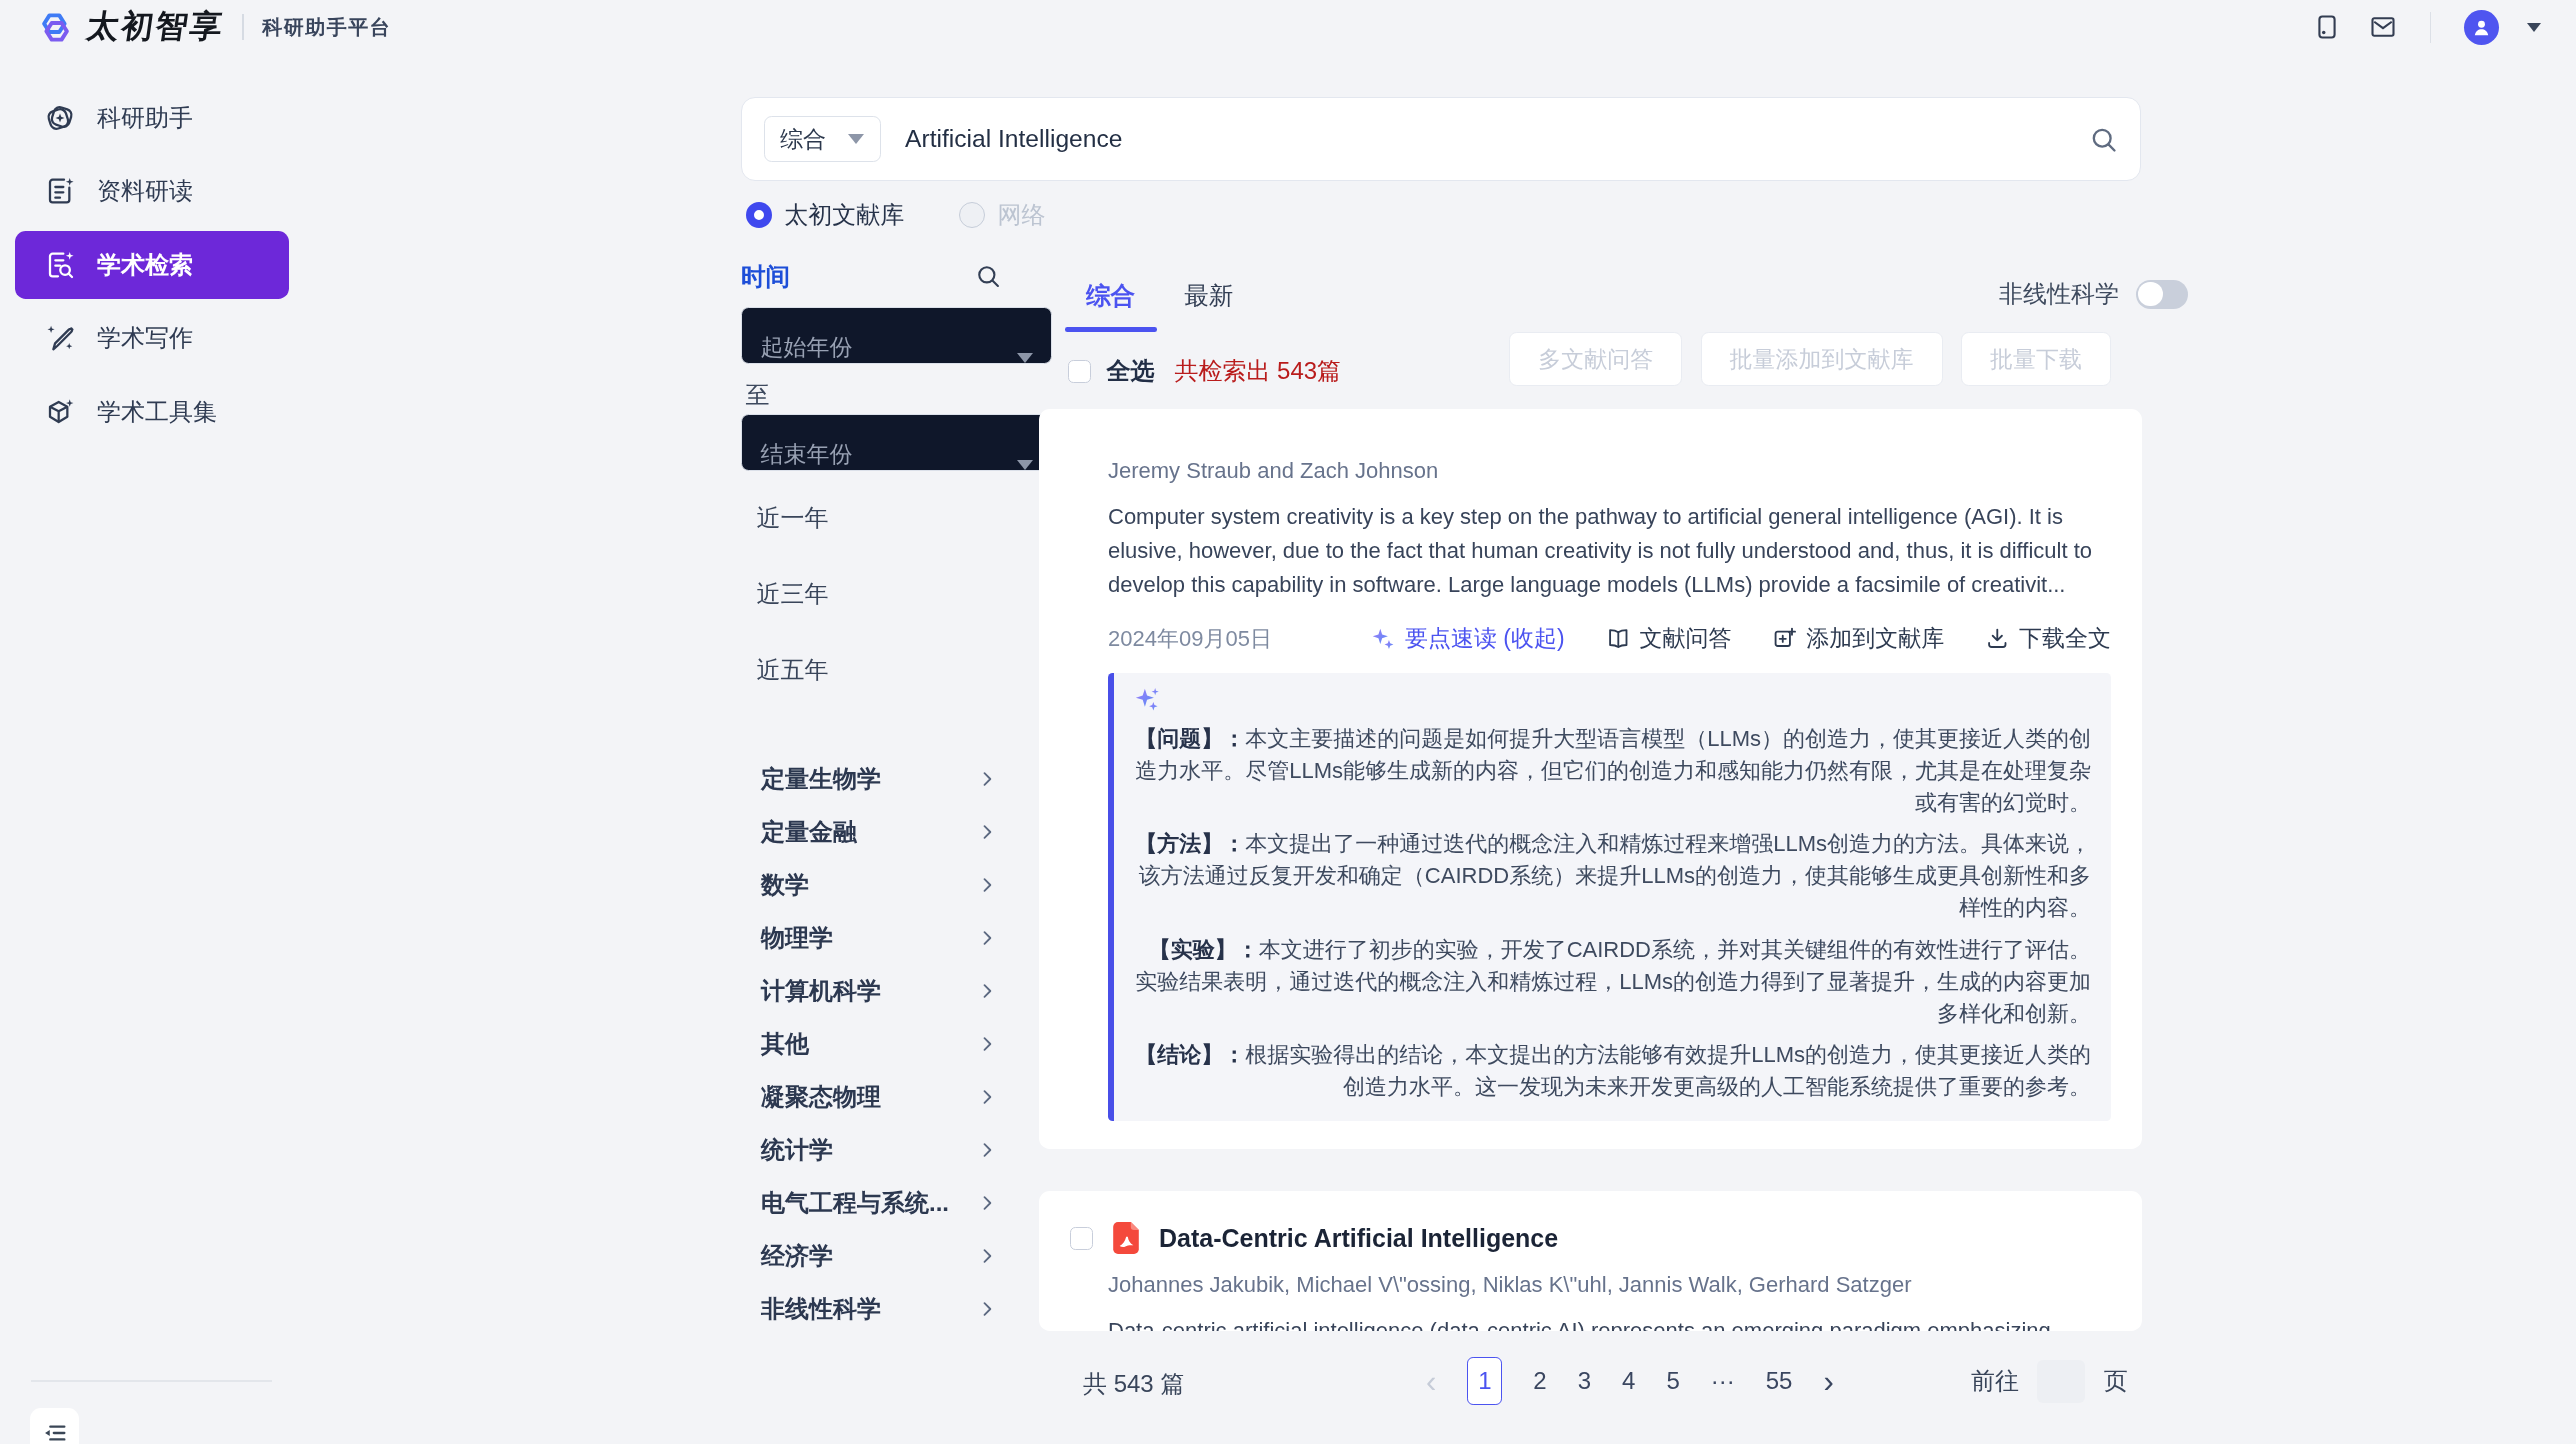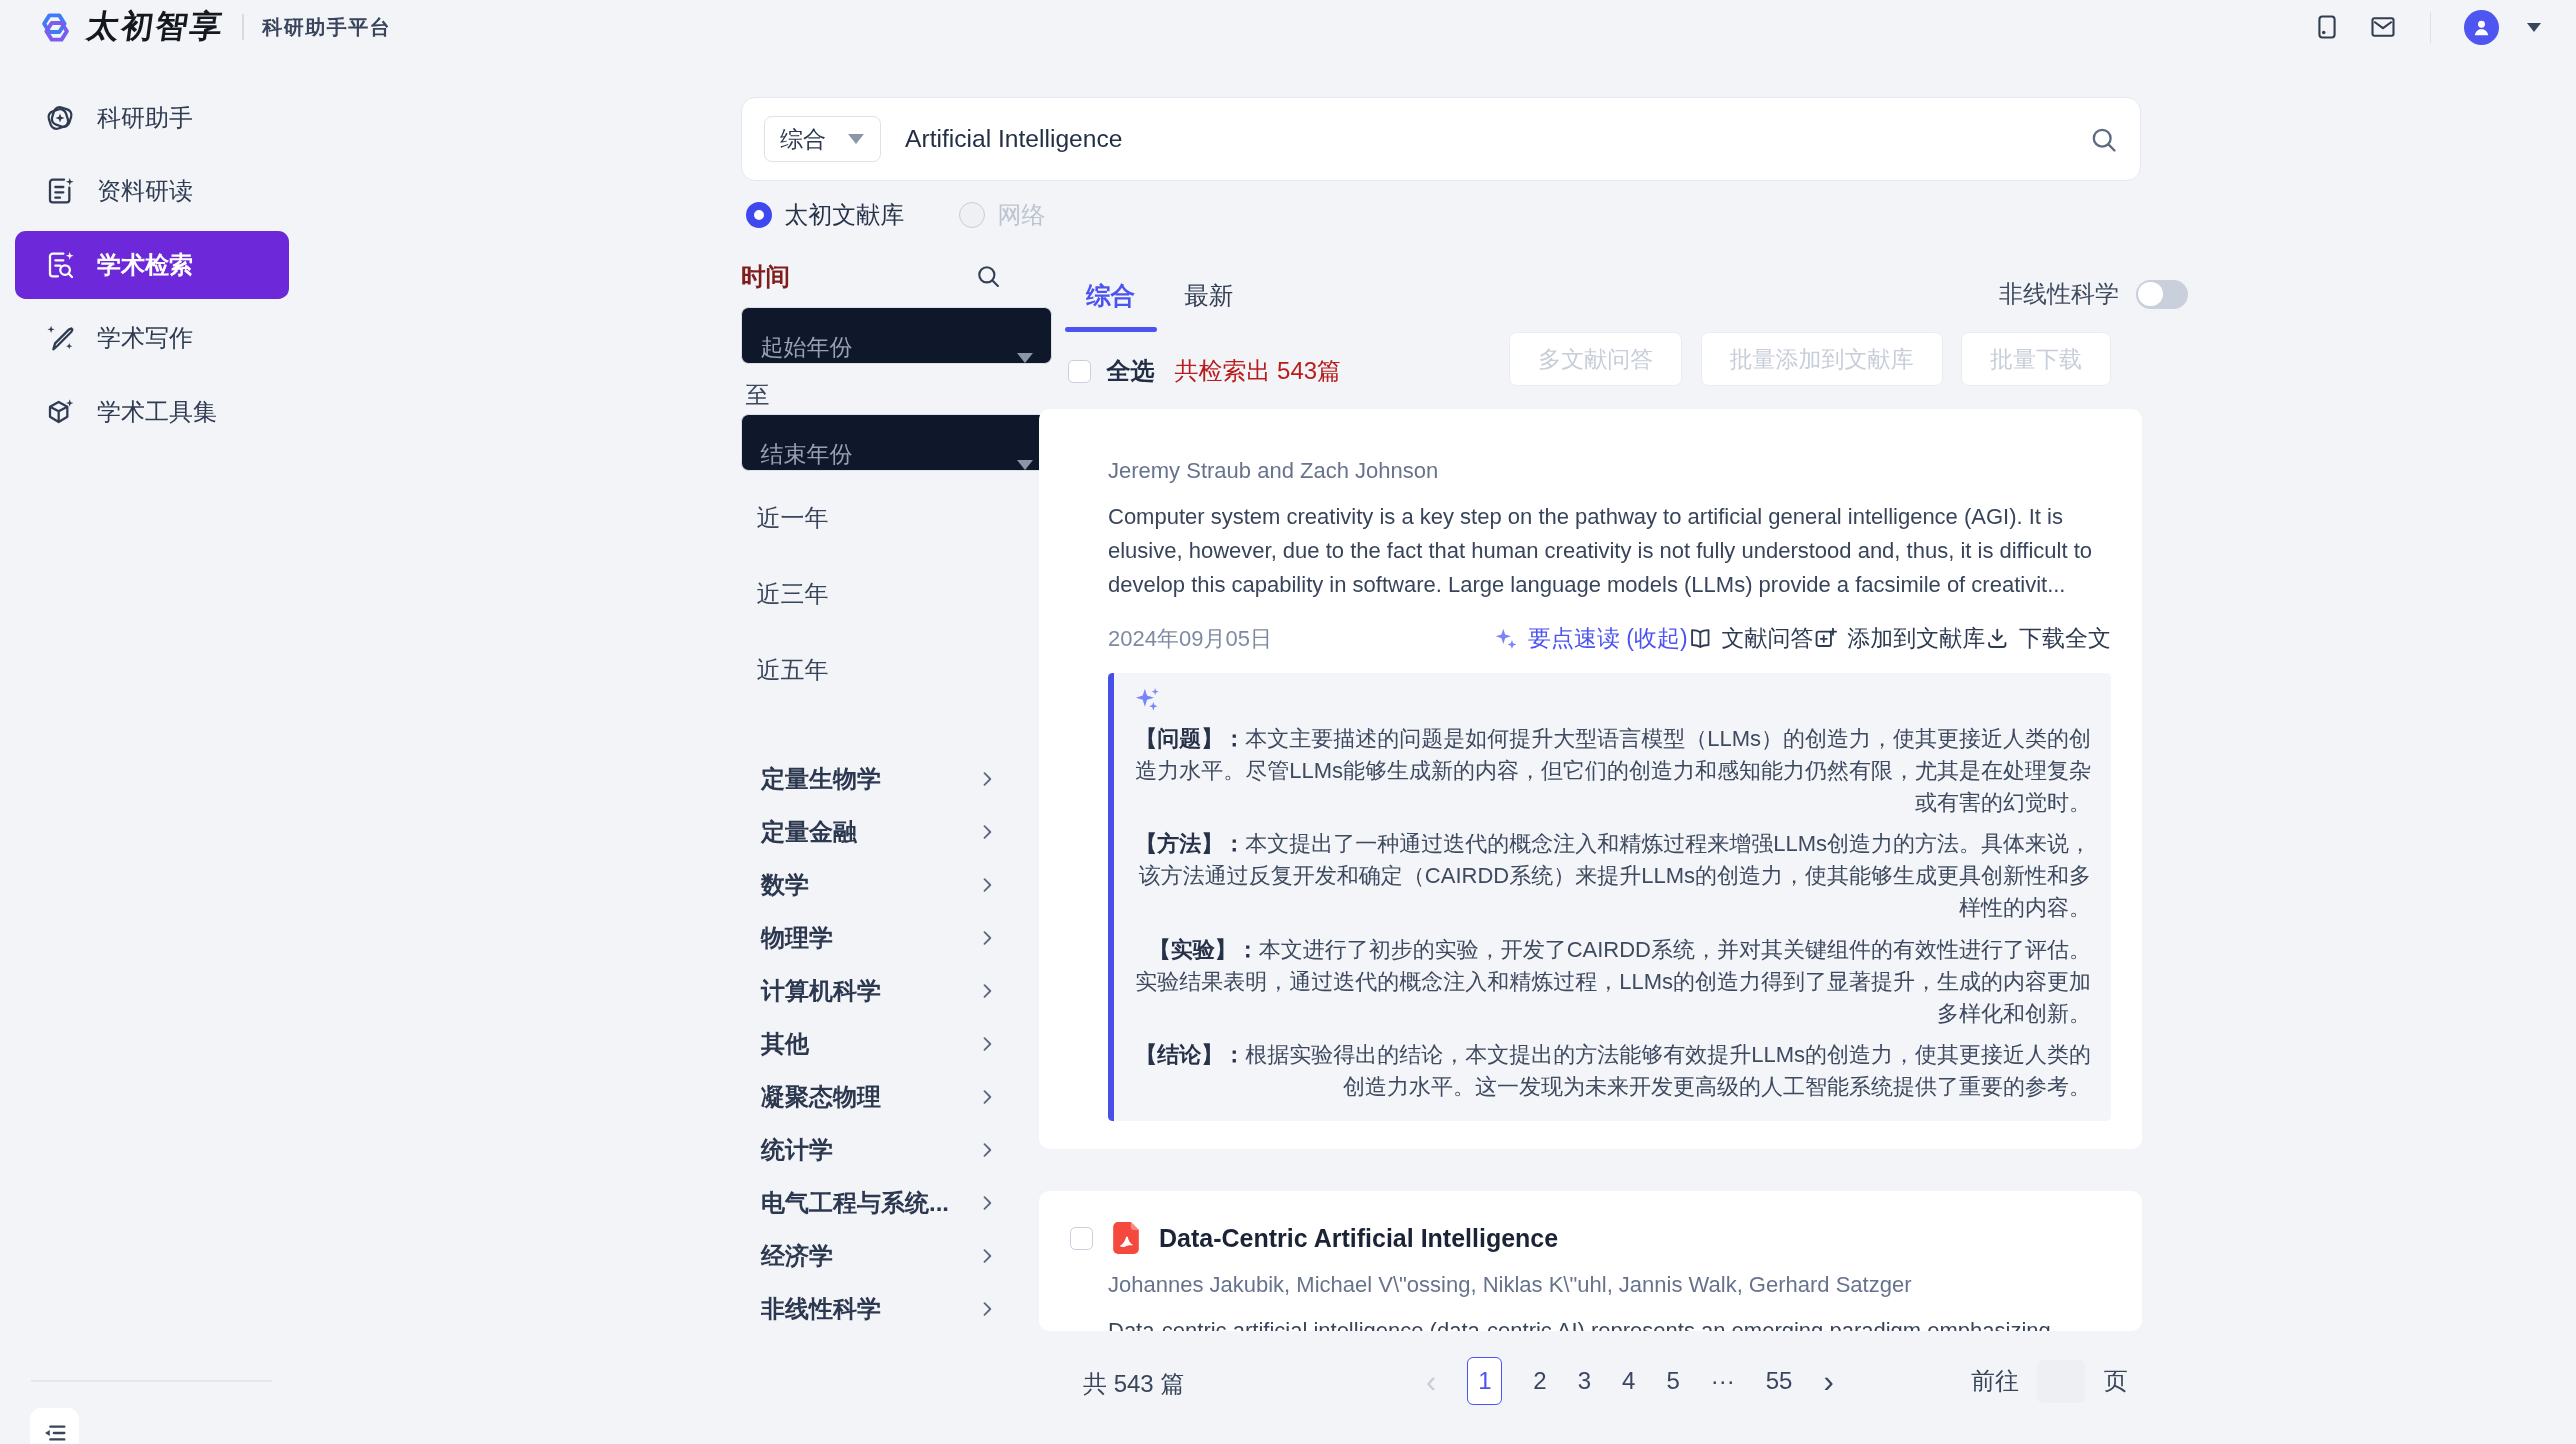--- a/index.html
+++ b/index.html
@@ -52,21 +52,21 @@
   .source-row { position:absolute; left:746px; top:199px; display:flex; align-items:center; }
   .radio { width:26px; height:26px; border-radius:50%; flex:none; }
   .radio.sel { border:8.4px solid #3f48ee; background:#fff; cursor:pointer; }
   .radio.dis { border:1.5px solid #c6cdd9; background:#eef0f4; cursor:pointer; }
   .radio-label { font-size:24px; color:#27334a; margin-left:12.3px; }
   .radio-label.dis { color:#bcc4d1; }
 
   
   .filter-panel { position:absolute; left:741px; top:259px; width:261px; }
   .f-title-row { display:flex; align-items:center; justify-content:space-between; height:34px; }
-  .f-title { font-size:24.6px; font-weight:700; color:#7f1d1d; }
+  .f-title { font-size:24.6px; font-weight:700; color:#1d4ed8; }
   .f-dd { position:absolute; left:0; width:311px; height:57px; border:1.5px solid #dbe0e9; background:#0f172a;
     border-radius:7.7px; display:flex; align-items:flex-end; justify-content:space-between;
     padding:0 18.4px; font-size:23px; color:#98a1b3; cursor:pointer; }
   .f-dd.start { top:48px; }
   .f-dd.end { top:155px; }
   .f-to { position:absolute; top:120px; left:4.6px; font-size:24px; color:#3d495e; }
   .quick-links { position:absolute; top:243px; left:15.4px; }
   .quick-link { font-size:24px; color:#39455a; margin-bottom:44px; cursor:pointer; }
   .cat-list { position:absolute; top:493px; left:0; width:261px; }
   .cat-row { height:53px; display:flex; align-items:center; justify-content:space-between;
@@ -97,21 +97,21 @@
   .r-head { display:flex; align-items:center; }
   .pdf-icon { margin-left:20px; flex:none; }
   .r-title { margin-left:20px; font-size:25px; font-weight:600; color:#1b2436;
     white-space:nowrap; overflow:hidden; }
   .r-authors { margin-top:18.4px; margin-left:38px; font-size:22px; color:#67738c; }
   .r-abstract { margin-top:15.4px; margin-left:38px; width:1003px; font-size:22px; line-height:34px; color:#38445a;
     display:-webkit-box; -webkit-line-clamp:3; -webkit-box-orient:vertical; overflow:hidden; }
   .r-abstract.one { -webkit-line-clamp:2; }
   .r-meta { margin-top:21.5px; margin-left:38px; display:flex; align-items:center; }
   .r-date { font-size:22px; color:#7e8aa0; }
-  .r-actions { margin-left:auto; display:flex; align-items:center; }
+  .r-actions { margin-left:auto; display:flex; align-items:center; gap:41px; }
   .r-action { display:flex; align-items:center; gap:9.2px; font-size:23px; color:#2d3a50; cursor:pointer; }
   .r-action.hl { color:#4b53f0; font-weight:500; }
 
   .summary-panel { margin-top:18.4px; margin-left:38px; background:#f4f5f9; border-left:6.1px solid #484fe8;
     border-radius:4.6px; padding:12.3px 20px 18.4px;text-align:right; }
   .sum-p { font-size:22px; line-height:32px; color:#3e4a5f; margin-top:9.2px; }
   .sum-tag { color:#27324a; font-weight:700; }
 
   
   .pg-total { position:absolute; left:1083px; top:1368px; font-size:24px; color:#39455a; }

